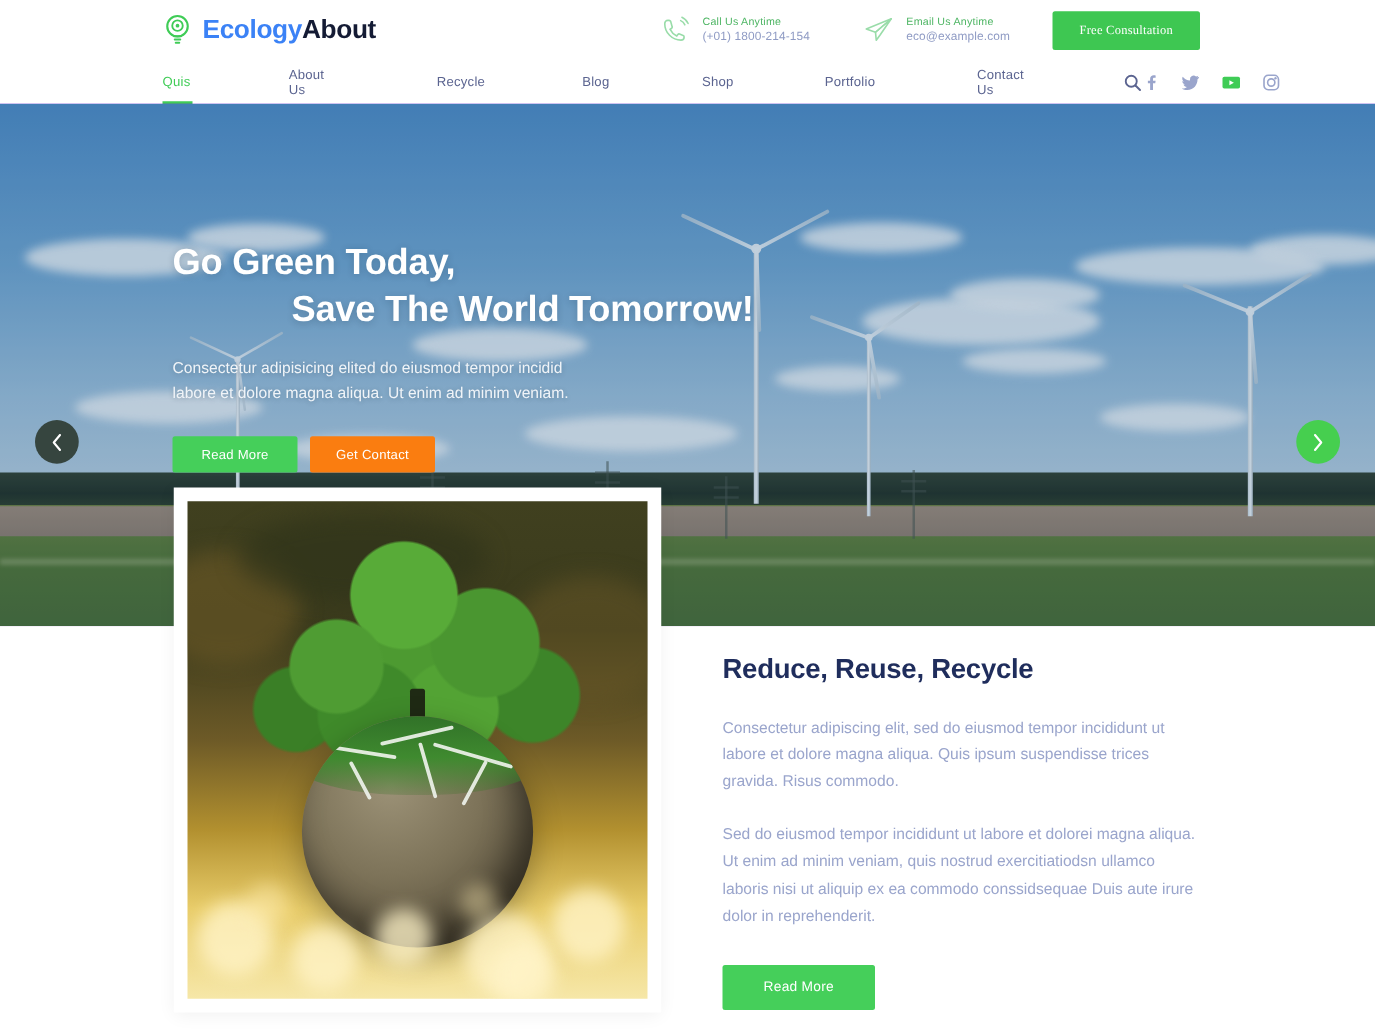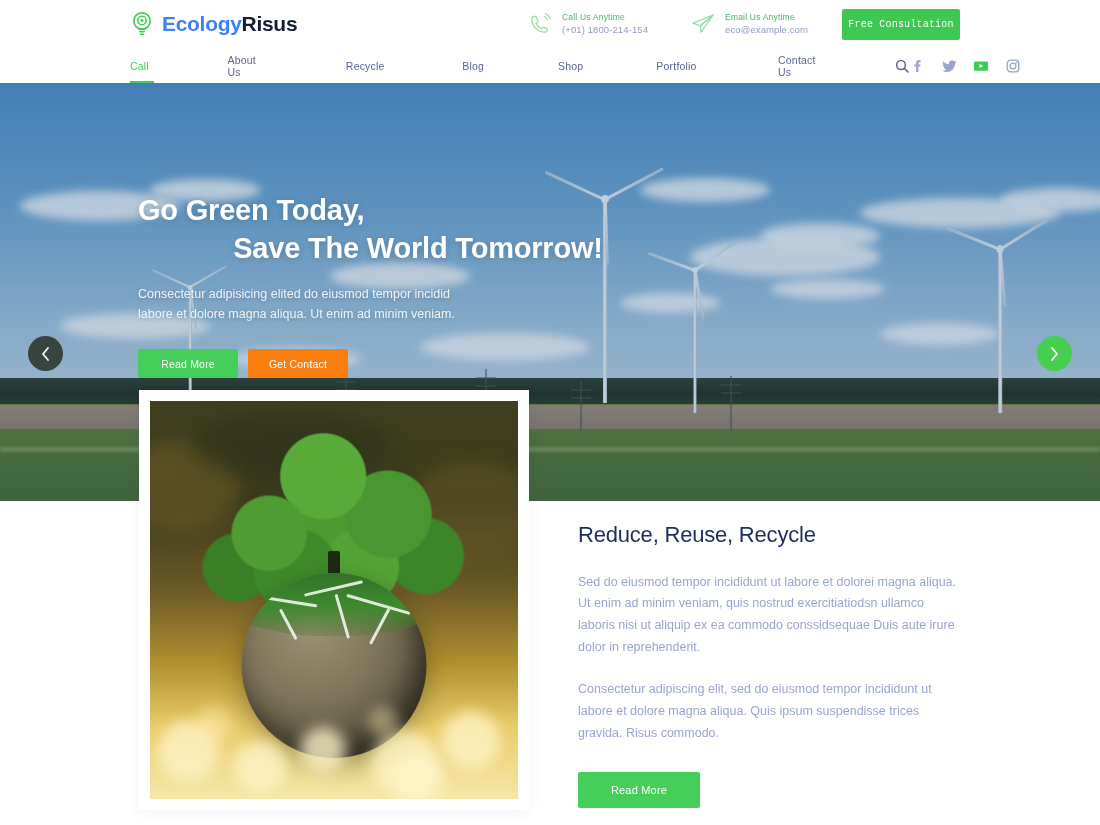--- a/index.html
+++ b/index.html
@@ -24,21 +24,21 @@
 
   .contacts{ display:flex; gap:42px; margin-left:auto; margin-right:34px; align-items:center;}
   .contact{ display:flex; align-items:flex-start; gap:9px; }
   .contact .c-ico{ width:26px; height:26px; flex:0 0 auto; opacity:.9;}
   .c-lines{ line-height:1.45; }
   .c-top{ font-size:8.5px; color:#4db563; letter-spacing:.2px; }
   .c-bot{ font-size:9.5px; color:#8f9bc4; letter-spacing:.1px; }
 
   .cta-btn{
     background:#3ec752; color:#fff; border:0; cursor:pointer;
-    font-family:Liberation Mono, monospace; font-size:10px; letter-spacing:.2px;
+    font-family:Liberation Serif, serif; font-size:10px; letter-spacing:.2px;
     width:118px; height:31px; border-radius:2px;
   }
 
   
   .navbar{
     height:35px; background:#fff; display:flex; align-items:center;
     padding:0 140px 0 130px; position:relative;
   }
   .nav-list{ display:flex; list-style:none; align-items:center; }
   .nav-item{
@@ -166,21 +166,21 @@
     filter:blur(.4px);
   }
   .trunk{
     position:absolute; left:50%; transform:translateX(-50%); top:150px;
     width:12px; height:60px; background:#1f2a14; border-radius:2px;
   }
   .bokeh{ position:absolute; border-radius:50%; background:rgba(255,244,200,.78); filter:blur(7px); }
 
   .about-col{ position:absolute; left:578px; top:20px; width:385px; }
   .about-h2{
-    font-size:22px; font-weight:400; color:#1f2d5c; letter-spacing:-.2px; line-height:1.3;
+    font-size:22px; font-weight:700; color:#1f2d5c; letter-spacing:-.2px; line-height:1.3;
   }
   .about-p{
     margin-top:22px; font-size:12.5px; line-height:1.75; color:#9aa5cc;
   }
   .about-p + .about-p{ margin-top:20px; }
   .about-btn{
     margin-top:27px; border:0; cursor:pointer; font-family:inherit; color:#fff;
     background:#45cf5a; font-size:11px; width:122px; height:36px; border-radius:2px;
     letter-spacing:.2px;
   }
@@ -193,21 +193,21 @@
   <div class="brand">
     <span class="brand-icon">
       <svg width="24" height="28" viewBox="0 0 24 28">
         <circle cx="12" cy="11" r="8.2" fill="none" stroke="#3fcc56" stroke-width="1.7"></circle>
         <circle cx="12" cy="10.5" r="4.2" fill="none" stroke="#3fcc56" stroke-width="1.5"></circle>
         <circle cx="12" cy="10.5" r="1.5" fill="#3fcc56"></circle>
         <path d="M9.2 19h5.6M9.8 21.6h4.4M10.6 24.2h2.8" stroke="#3fcc56" stroke-width="1.6" stroke-linecap="round"></path>
       </svg>
     </span>
     <span class="brand-text">
-      <span class="brand-a">Ecology</span><span class="brand-b">Risus</span>
+      <span class="brand-a">Ecology</span><span class="brand-b">About</span>
     </span>
   </div>
 
   <div class="contacts">
 
     <div class="contact">
       <span class="c-ico">
         <svg width="26" height="26" viewBox="0 0 26 26">
           <path d="M7.2 5.3c-1.3 0-2.4 1.2-2.4 2.6 0 7.2 5.9 13.2 13 13.2 1.4 0 2.5-1.1 2.5-2.5 0-.5-.3-1-.8-1.2l-2.9-1.2c-.5-.2-1 0-1.3.4l-.9 1.2c-2.3-1.1-4.2-3-5.3-5.3l1.2-.9c.4-.3.6-.8.4-1.3L9.5 6.1c-.2-.5-.7-.8-1.2-.8z" fill="none" stroke="#8fd9a0" stroke-width="1.3"></path>
           <path d="M17.5 5.5a6.5 6.5 0 0 1 3.4 3.4M18.5 2.8a9.6 9.6 0 0 1 5 5" fill="none" stroke="#8fd9a0" stroke-width="1.2" stroke-linecap="round"></path>
@@ -233,21 +233,21 @@
     </div>
 
   </div>
 
   <button class="cta-btn">Free Consultation</button>
 </div>
 
 <div class="navbar">
   <ul class="nav-list">
     <li class="nav-item active">
-      <span>Call</span>
+      <span>Quis</span>
       <span class="underline"></span>
     </li>
     <li class="sp-1"></li>
     <li class="nav-item">About Us</li>
     <li class="sp-2"></li>
     <li class="nav-item">Recycle</li>
     <li class="sp-3"></li>
     <li class="nav-item">Blog</li>
     <li class="sp-4"></li>
     <li class="nav-item">Shop</li>
@@ -403,17 +403,17 @@
       <div class="bokeh" style="left:222px; bottom:2px;  width:66px; height:66px;"></div>
       <div class="bokeh" style="right:18px; bottom:30px; width:58px; height:58px;"></div>
       <div class="bokeh" style="right:74px; bottom:-6px; width:50px; height:50px;"></div>
       <div class="bokeh" style="left:46px;  bottom:58px; width:34px; height:34px; background:rgba(255,238,180,.5);"></div>
       <div class="bokeh" style="right:120px;bottom:62px; width:30px; height:30px; background:rgba(255,238,180,.45);"></div>
     </div>
   </div>
 
   <div class="about-col">
     <h2 class="about-h2">Reduce, Reuse, Recycle</h2>
+    <p class="about-p">Consectetur adipiscing elit, sed do eiusmod tempor incididunt ut labore et dolore magna aliqua. Quis ipsum suspendisse trices gravida. Risus commodo.</p>
     <p class="about-p">Sed do eiusmod tempor incididunt ut labore et dolorei magna aliqua. Ut enim ad minim veniam, quis nostrud exercitiatiodsn ullamco laboris nisi ut aliquip ex ea commodo conssidsequae Duis aute irure dolor in reprehenderit.</p>
-    <p class="about-p">Consectetur adipiscing elit, sed do eiusmod tempor incididunt ut labore et dolore magna aliqua. Quis ipsum suspendisse trices gravida. Risus commodo.</p>
     <button class="about-btn">Read More</button>
   </div>
 </section>
 
 </body></html>

